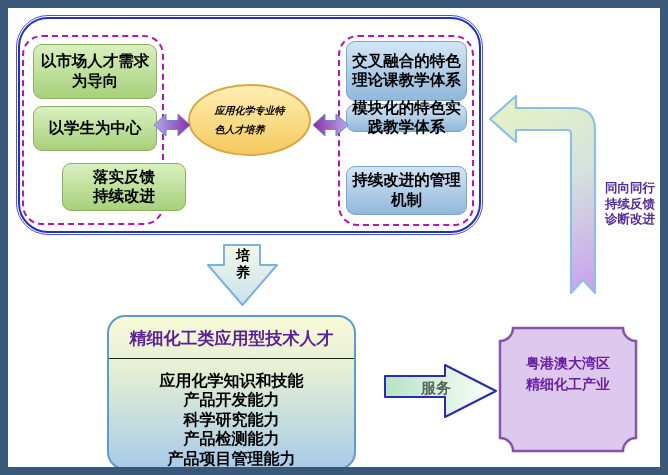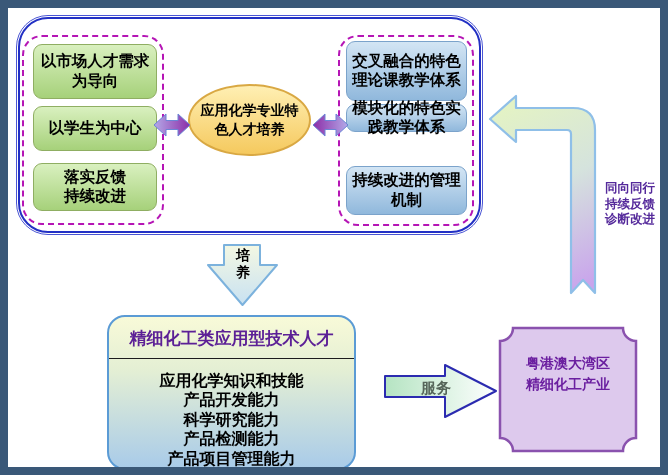--- a/index.html
+++ b/index.html
@@ -37,33 +37,33 @@
     background:linear-gradient(#d9f0bf,#a6d17a);
     border:1.5px solid #8fae62;
   }
   .chip.blue{
     left:338px;width:121px;
     background:linear-gradient(#d3e5f4,#90b8dc);
     border:1.5px solid #7ba3cb;
   }
   .g1{top:36px;height:55px;}
   .g2{top:98px;height:45px;}
-  .g3{top:155px;height:48px;}
+  .g3{top:155px;height:48px;margin-left:29px;}
   .b1{top:33px;height:60px;}
   .b2{top:96px;height:28px;}
   .b3{top:158px;height:49px;}
 
   
   .core-ellipse{
     left:180px;top:76px;width:123px;height:72px;
     border-radius:50%;
     background:linear-gradient(#ffefb3,#f5c95e);
     border:2px solid #d9a843;
-    display:flex;align-items:center;justify-content:center;text-align:center;
-    font-size:14px;line-height:19px;
+    display:flex;align-items:center;justify-content:center;text-align:left;
+    font-size:10px;line-height:19px;font-style:italic;
   }
 
   
   .overlay{position:absolute;left:0;top:0;pointer-events:none;}
 
   
   .cultivate-label{left:217px;top:239px;width:36px;text-align:center;
     font-size:14px;line-height:16.5px;}
   .serve-label{left:405px;top:371px;width:46px;text-align:center;
     font-size:15px;color:#56665a;}

